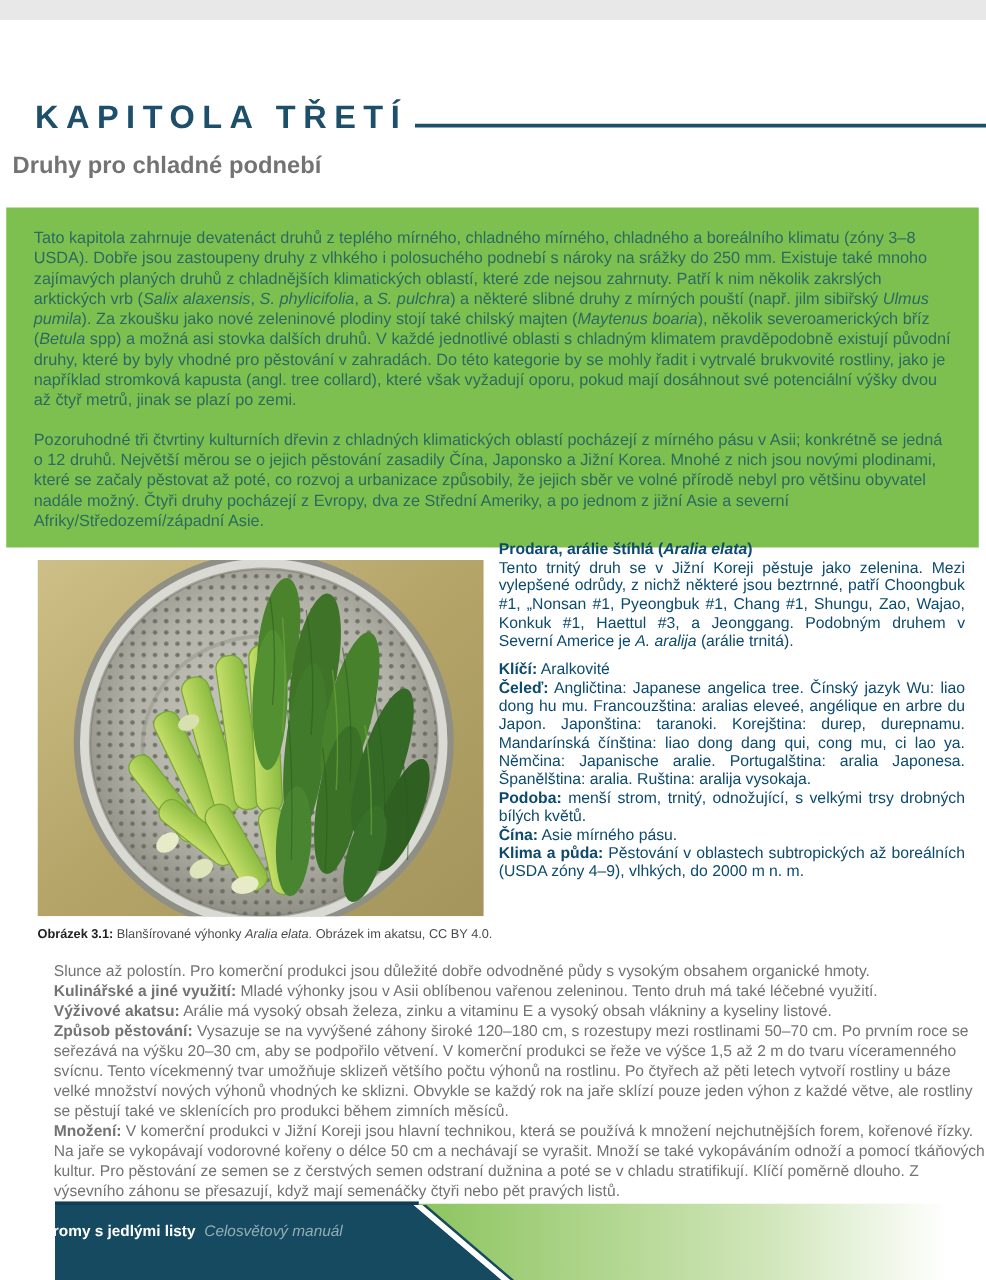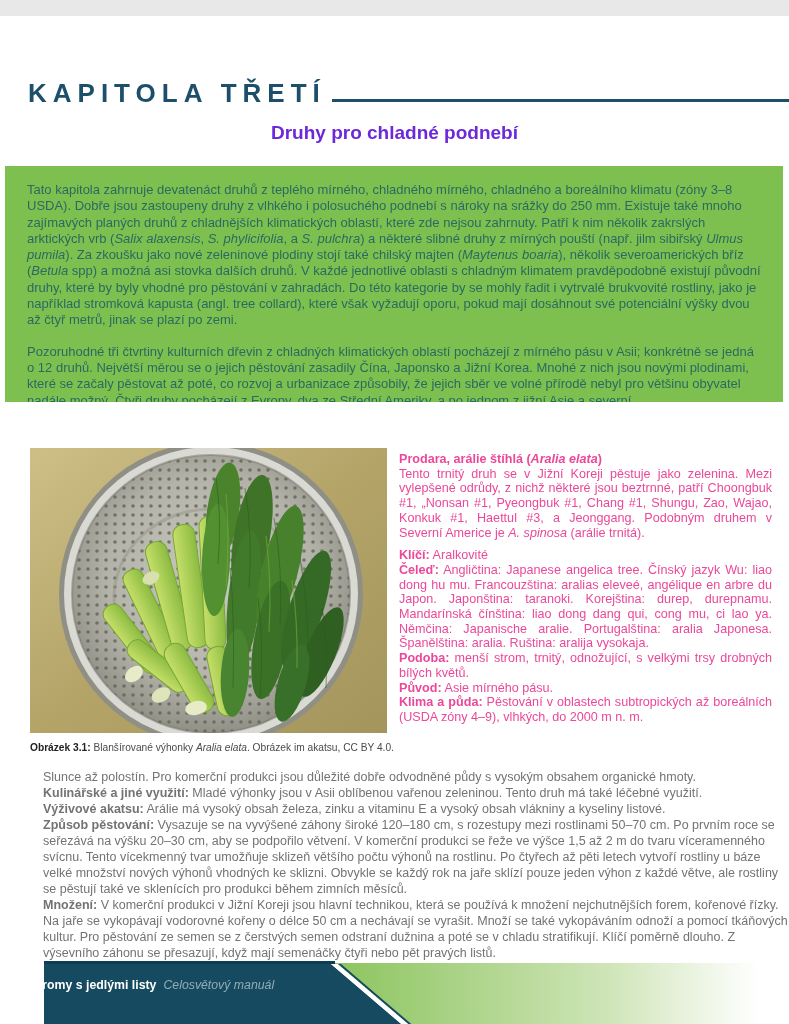--- a/index.html
+++ b/index.html
@@ -16,46 +16,46 @@
   .chapter-row{
     position:absolute;left:28px;right:0;top:62px;
     display:flex;align-items:flex-start;
   }
   .chapter-title{
     font-size:26px;font-weight:bold;letter-spacing:6px;
     color:#1d4f6b;line-height:30px;white-space:nowrap;
   }
   .chapter-rule{flex:1;height:3px;background:#1d4f6b;margin-top:21px;margin-left:6px;}
   .chapter-subtitle{
-    position:absolute;left:0;right:0;top:106px;
-    text-align:center;font-size:19px;font-weight:bold;color:#6d28d9;
+    position:absolute;left:10px;right:0;top:106px;
+    text-align:left;font-size:19px;font-weight:bold;color:#737373;
   }
   
   .intro-box{
-    position:absolute;left:5px;right:6px;top:150px;height:236px;
+    position:absolute;left:5px;right:6px;top:150px;height:272px;
     box-sizing:border-box;
     background:#7ec050;color:#2a6a60;
     padding:16px 22px 0 22px;
     font-size:13px;line-height:16.3px;
     overflow:hidden;
   }
   .intro-box p{margin:0 0 15px 0;}
   
   .figure-image{
     position:absolute;left:30px;top:432px;width:357px;height:285px;
   }
   .figure-caption{
     position:absolute;left:30px;top:726px;width:372px;
     font-size:10.2px;line-height:12px;color:#4a4a4a;white-space:nowrap;
   }
   .figure-caption b{color:#222;}
   
   .species-col{
-    position:absolute;left:399px;top:436px;width:373px;
-    font-size:12.6px;line-height:14.7px;color:#ec4899;
+    position:absolute;left:399px;top:416px;width:373px;
+    font-size:12.6px;line-height:14.7px;color:#0c4a6e;
     text-align:justify;
   }
   .species-col .gap{height:8px;}
   
   .body-text{
     position:absolute;left:43px;top:753px;width:745px;
     font-size:12.5px;line-height:16px;color:#737373;
   }
   
   .footer{position:absolute;left:0;bottom:0;width:789px;height:79px;padding-left:44px;}
@@ -162,26 +162,26 @@
         <path d="M196 46 q4 44 0 92"></path>
         <path d="M236 88 q6 46 3 96"></path>
         <path d="M262 132 q6 42 5 88"></path>
       </g>
     </svg>
   </div>
   <div class="figure-caption"><b>Obrázek 3.1:</b> Blanšírované výhonky <i>Aralia elata</i>. Obrázek im akatsu, CC BY 4.0.</div>
 
   <div class="species-col">
     <div><b>Prodara, arálie štíhlá (<i>Aralia elata</i>)</b></div>
-    <div>Tento trnitý druh se v Jižní Koreji pěstuje jako zelenina. Mezi vylepšené odrůdy, z nichž některé jsou beztrnné, patří Choongbuk #1, „Nonsan #1, Pyeongbuk #1, Chang #1, Shungu, Zao, Wajao, Konkuk #1, Haettul #3, a Jeonggang. Podobným druhem v Severní Americe je <i>A. spinosa</i> (arálie trnitá).</div>
+    <div>Tento trnitý druh se v Jižní Koreji pěstuje jako zelenina. Mezi vylepšené odrůdy, z nichž některé jsou beztrnné, patří Choongbuk #1, „Nonsan #1, Pyeongbuk #1, Chang #1, Shungu, Zao, Wajao, Konkuk #1, Haettul #3, a Jeonggang. Podobným druhem v Severní Americe je <i>A. aralija</i> (arálie trnitá).</div>
     <div class="gap"></div>
     <div><b>Klíčí:</b> Aralkovité</div>
     <div><b>Čeleď:</b> Angličtina: Japanese angelica tree. Čínský jazyk Wu: liao dong hu mu. Francouzština: aralias eleveé, angélique en arbre du Japon. Japonština: taranoki. Korejština: durep, durepnamu. Mandarínská čínština: liao dong dang qui, cong mu, ci lao ya. Němčina: Japanische aralie. Portugalština: aralia Japonesa. Španělština: aralia. Ruština: aralija vysokaja.</div>
     <div><b>Podoba:</b> menší strom, trnitý, odnožující, s velkými trsy drobných bílých květů.</div>
-    <div><b>Původ:</b> Asie mírného pásu.</div>
+    <div><b>Čína:</b> Asie mírného pásu.</div>
     <div><b>Klima a půda:</b> Pěstování v oblastech subtropických až boreálních (USDA zóny 4–9), vlhkých, do 2000 m n. m.</div>
   </div>
 
   <div class="body-text">
     <div>Slunce až polostín. Pro komerční produkci jsou důležité dobře odvodněné půdy s vysokým obsahem organické hmoty.</div>
     <div><b>Kulinářské a jiné využití:</b> Mladé výhonky jsou v Asii oblíbenou vařenou zeleninou. Tento druh má také léčebné využití.</div>
     <div><b>Výživové akatsu:</b> Arálie má vysoký obsah železa, zinku a vitaminu E a vysoký obsah vlákniny a kyseliny listové.</div>
     <div><b>Způsob pěstování:</b> Vysazuje se na vyvýšené záhony široké 120–180 cm, s rozestupy mezi rostlinami 50–70 cm. Po prvním roce se seřezává na výšku 20–30 cm, aby se podpořilo větvení. V komerční produkci se řeže ve výšce 1,5 až 2 m do tvaru víceramenného svícnu. Tento vícekmenný tvar umožňuje sklizeň většího počtu výhonů na rostlinu. Po čtyřech až pěti letech vytvoří rostliny u báze velké množství nových výhonů vhodných ke sklizni. Obvykle se každý rok na jaře sklízí pouze jeden výhon z každé větve, ale rostliny se pěstují také ve sklenících pro produkci během zimních měsíců.</div>
     <div><b>Množení:</b> V komerční produkci v Jižní Koreji jsou hlavní technikou, která se používá k množení nejchutnějších forem, kořenové řízky. Na jaře se vykopávají vodorovné kořeny o délce 50 cm a nechávají se vyrašit. Množí se také vykopáváním odnoží a pomocí tkáňových kultur. Pro pěstování ze semen se z čerstvých semen odstraní dužnina a poté se v chladu stratifikují. Klíčí poměrně dlouho. Z výsevního záhonu se přesazují, když mají semenáčky čtyři nebo pět pravých listů.</div>
   </div>

